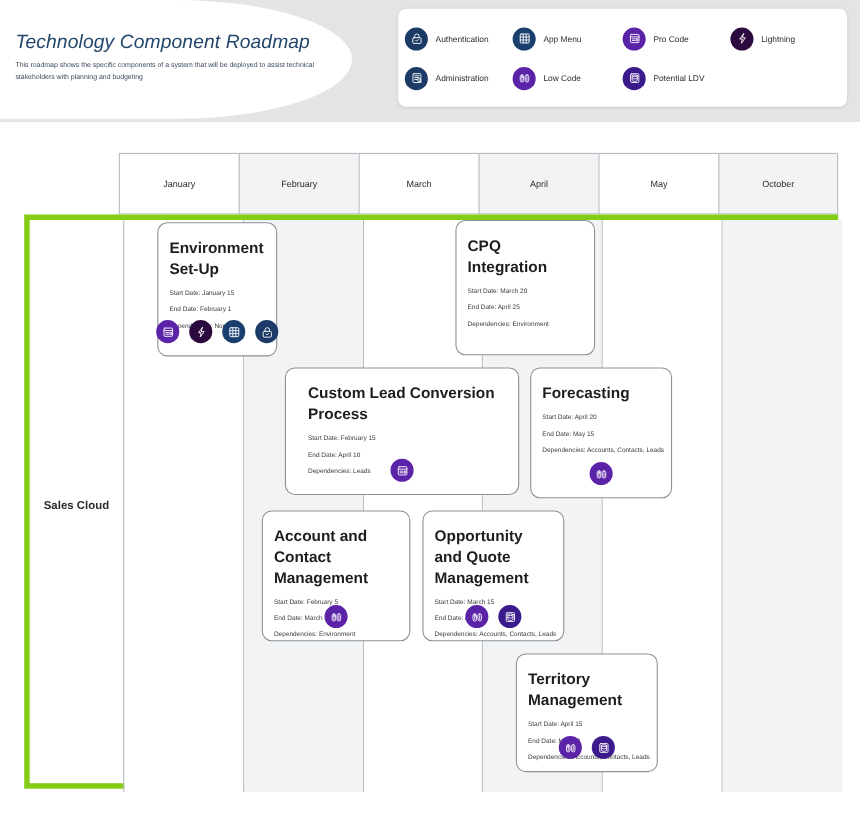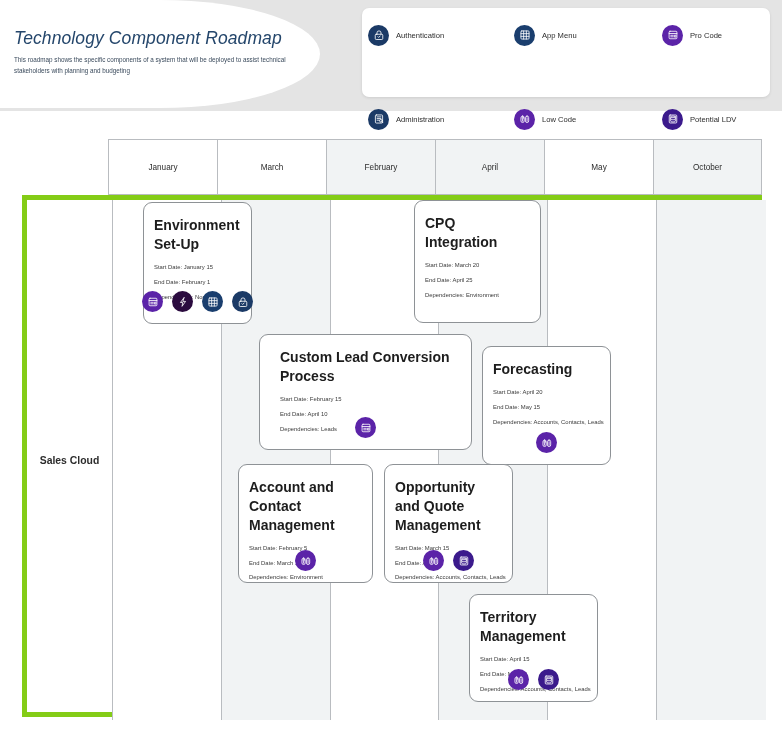--- a/index.html
+++ b/index.html
@@ -62,21 +62,20 @@
     box-shadow: 0 1px 3px rgba(0,0,0,.10);
   }
   #legend-grid {
     position: absolute;
     left: 6px; top: 9px;
     width: 400px;
     display: grid;
     grid-template-columns: 98px 100px 98px 100px;
     grid-auto-rows: 36px;
     align-items: center;
-    gap: 48px;
   }
   .legend-item {
     display: flex;
     align-items: center;
     gap: 7px;
   }
   .legend-label {
     font-size: 7.6px;
     color: #2c2c2c;
     white-space: nowrap;
@@ -280,22 +279,22 @@
         </span>
         <span class="legend-label">Potential LDV</span>
       </div>
     </div>
 </div>
 
 <div id="roadmap">
 
   <div id="month-header">
       <div class="month-cell">January</div>
+      <div class="month-cell shaded">February</div>
       <div class="month-cell">March</div>
-      <div class="month-cell shaded">February</div>
       <div class="month-cell shaded">April</div>
       <div class="month-cell">May</div>
       <div class="month-cell shaded">October</div>
     </div>
 
   <div id="swimlane">
     <div id="lane-columns">
         <div class="lane-col"></div>
         <div class="lane-col shaded"></div>
         <div class="lane-col"></div>
@@ -358,21 +357,21 @@
           <span class="badge purple">
             <svg width="12" height="12" viewBox="0 0 16 16">
               <rect x="2.8" y="3" width="10.4" height="10" rx="1.2" stroke="#ffffff" fill="none" stroke-width="1.1" stroke-linecap="round" stroke-linejoin="round"></rect>
               <path d="M2.8 6h10.4" stroke="#ffffff" fill="none" stroke-width="1.1" stroke-linecap="round" stroke-linejoin="round"></path>
               <path d="M5 8.4h3.4M5 10.4h3.4" stroke="#ffffff" fill="none" stroke-width="1.1" stroke-linecap="round" stroke-linejoin="round"></path>
               <path d="M10.4 8.2h1.5v2.6h-1.5z" stroke="#ffffff" fill="none" stroke-width="1.1" stroke-linecap="round" stroke-linejoin="round"></path>
             </svg>
           </span>
         </div>
       </div>
-      <div class="task-card" style="left: 482px; top: 346px; width: 129px; height: 119px;">
+      <div class="task-card" style="left: 482px; top: 334px; width: 129px; height: 119px;">
         <div class="task-title">Forecasting</div>
         <div class="task-meta">Start Date: April 20</div>
         <div class="task-meta">End Date: May 15</div>
         <div class="task-meta">Dependencies: Accounts, Contacts, Leads</div>
         <div class="task-icons">
           <span class="badge purple">
             <svg width="12" height="12" viewBox="0 0 16 16">
               <rect x="2.6" y="4.1" width="4.3" height="8.6" rx="2.1" stroke="#ffffff" fill="none" stroke-width="1.1" stroke-linecap="round" stroke-linejoin="round"></rect>
               <rect x="8.6" y="4.1" width="4.3" height="8.6" rx="2.1" stroke="#ffffff" fill="none" stroke-width="1.1" stroke-linecap="round" stroke-linejoin="round"></rect>
               <circle cx="4.75" cy="6.5" r="1" stroke="#ffffff" fill="none" stroke-width="1.1" stroke-linecap="round" stroke-linejoin="round"></circle>

